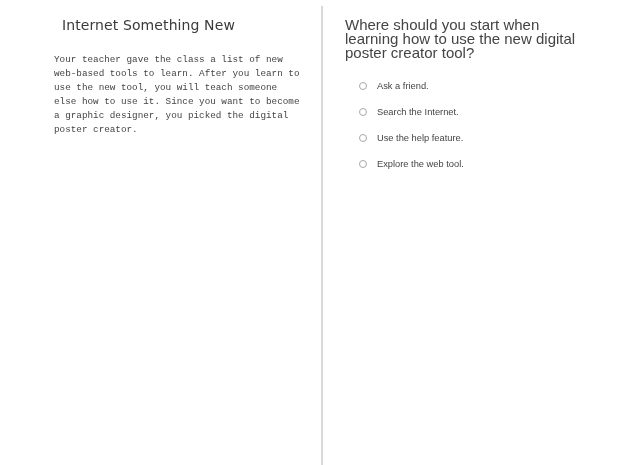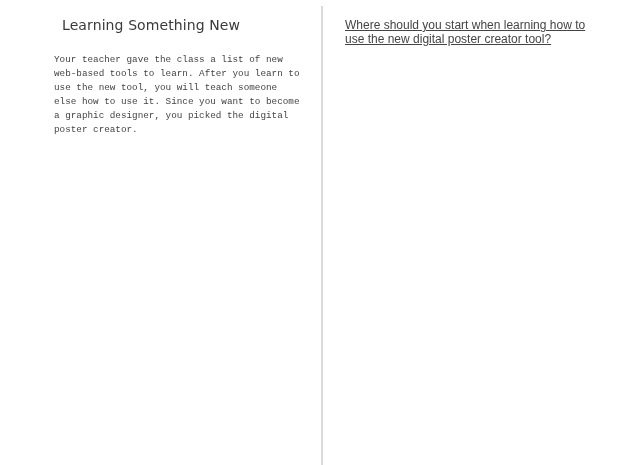--- a/index.html
+++ b/index.html
@@ -12,34 +12,52 @@
       font-family: "DejaVu Sans", sans-serif;
       font-size: 14px; color: #3a3a3a; margin: 0 0 0 8px; font-weight: normal;
       letter-spacing: 0.1px; line-height: 22px;
     }
     .passage {
       margin-top: 17px; font-size: 9.3px; line-height: 14px; color: #444;
       font-family: Liberation Mono, monospace;
     }
     .divider { position: absolute; left: 321px; top: 6px; width: 2px; height: 459px; background: #d9d9d9; }
     .right { position: absolute; left: 345px; top: 18px; width: 250px; }
-    .question { font-size: 12px; line-height: 14px; color: #444; text-decoration: underline; }
+    .question { font-size: 15px; line-height: 14px; color: #444; }
     .options { margin-top: 13px; }
     .option { display: flex; align-items: center; height: 26px; padding-left: 14px; cursor: pointer; }
     .radio {
       width: 6px; height: 6px; border: 1px solid #a8a8a8; border-radius: 50%; background: #fff;
       margin-right: 10px; flex: none;
     }
     .opt-label { font-size: 9.3px; color: #444; }
   </style>
 </head>
 <body>
 
 <div class="left">
-  <h1 class="title">Learning Something New</h1>
+  <h1 class="title">Internet Something New</h1>
   <div class="passage">Your teacher gave the class a list of new web-based tools to learn. After you learn to use the new tool, you will teach someone else how to use it. Since you want to become a graphic designer, you picked the digital poster creator.</div>
 </div>
 
 <div class="divider"></div>
 
 <div class="right">
   <div class="question">Where should you start when learning how to use the new digital poster creator tool?</div>
+  <div class="options" role="radiogroup">
+    <div class="option">
+      <span class="radio"></span>
+      <span class="opt-label">Ask a friend.</span>
+    </div>
+    <div class="option">
+      <span class="radio"></span>
+      <span class="opt-label">Search the Internet.</span>
+    </div>
+    <div class="option">
+      <span class="radio"></span>
+      <span class="opt-label">Use the help feature.</span>
+    </div>
+    <div class="option">
+      <span class="radio"></span>
+      <span class="opt-label">Explore the web tool.</span>
+    </div>
+  </div>
 </div>
 
 </body></html>

